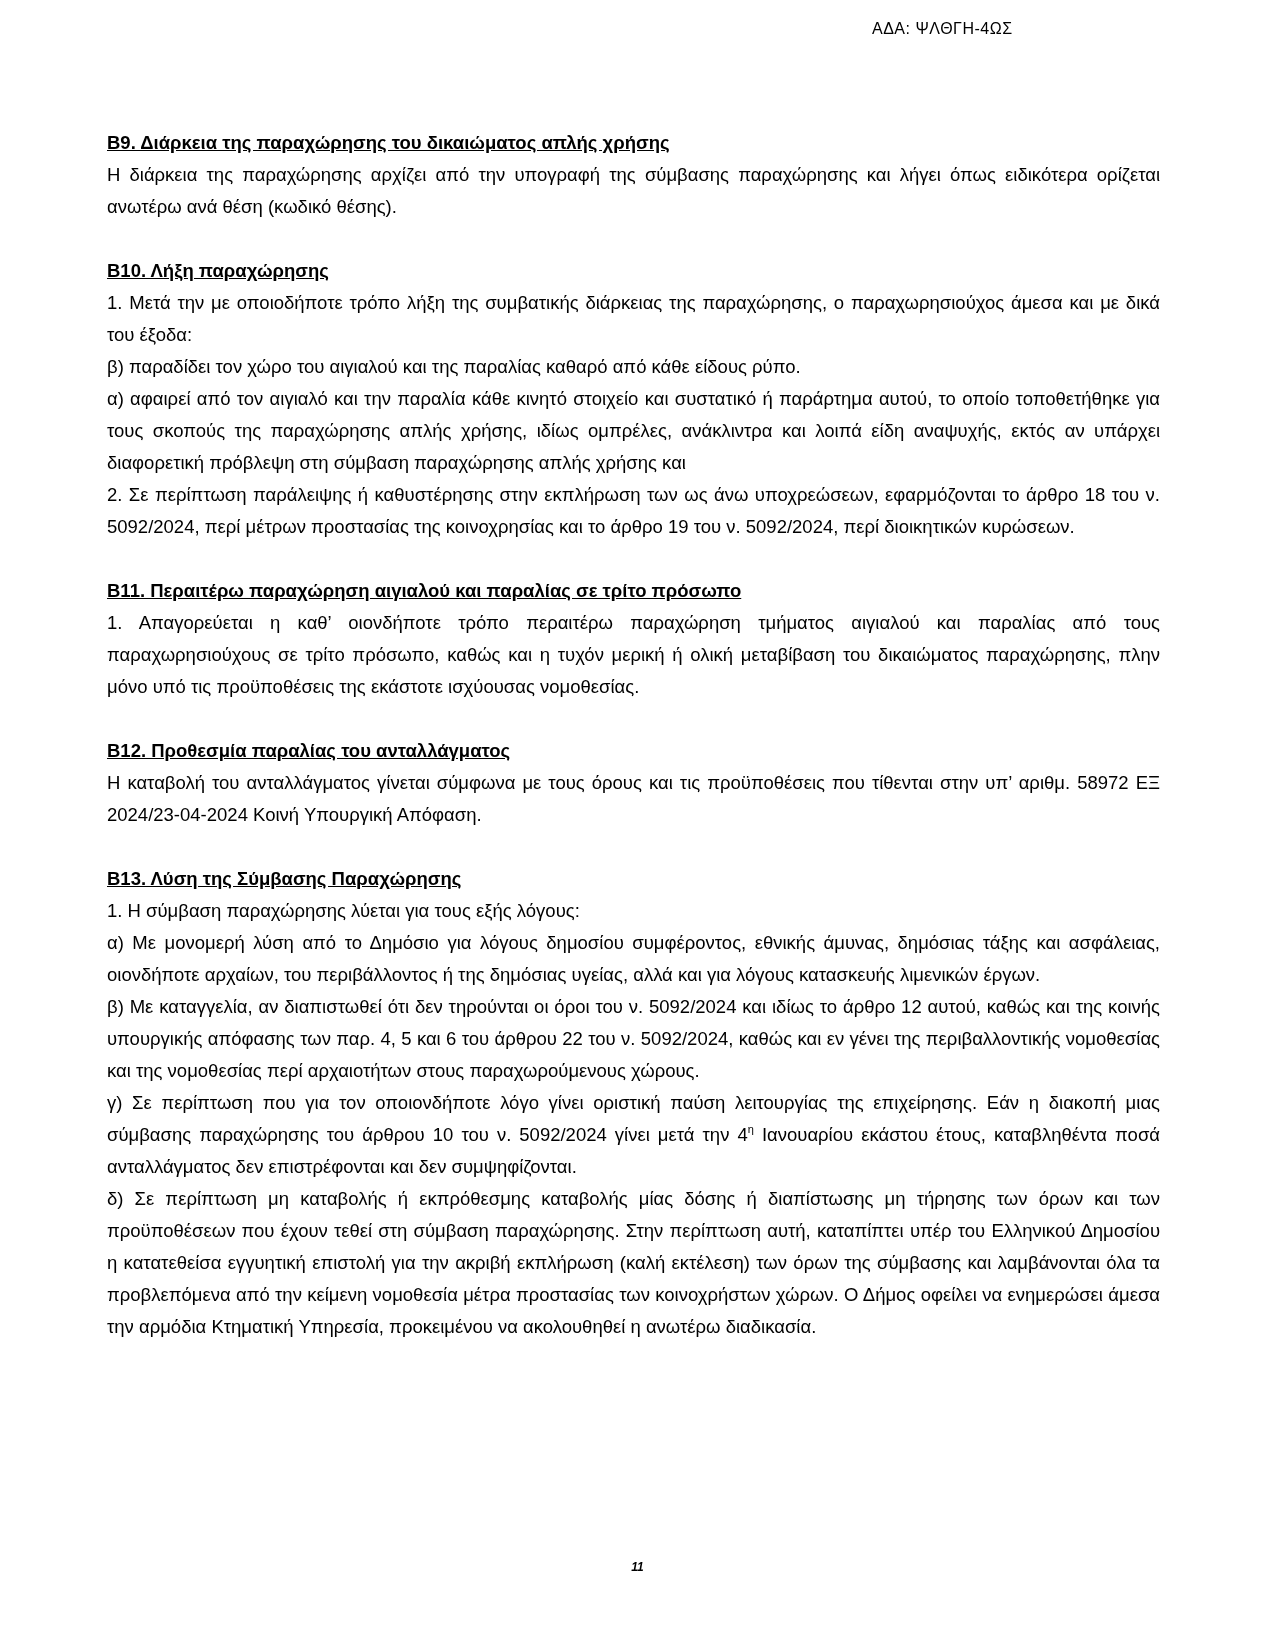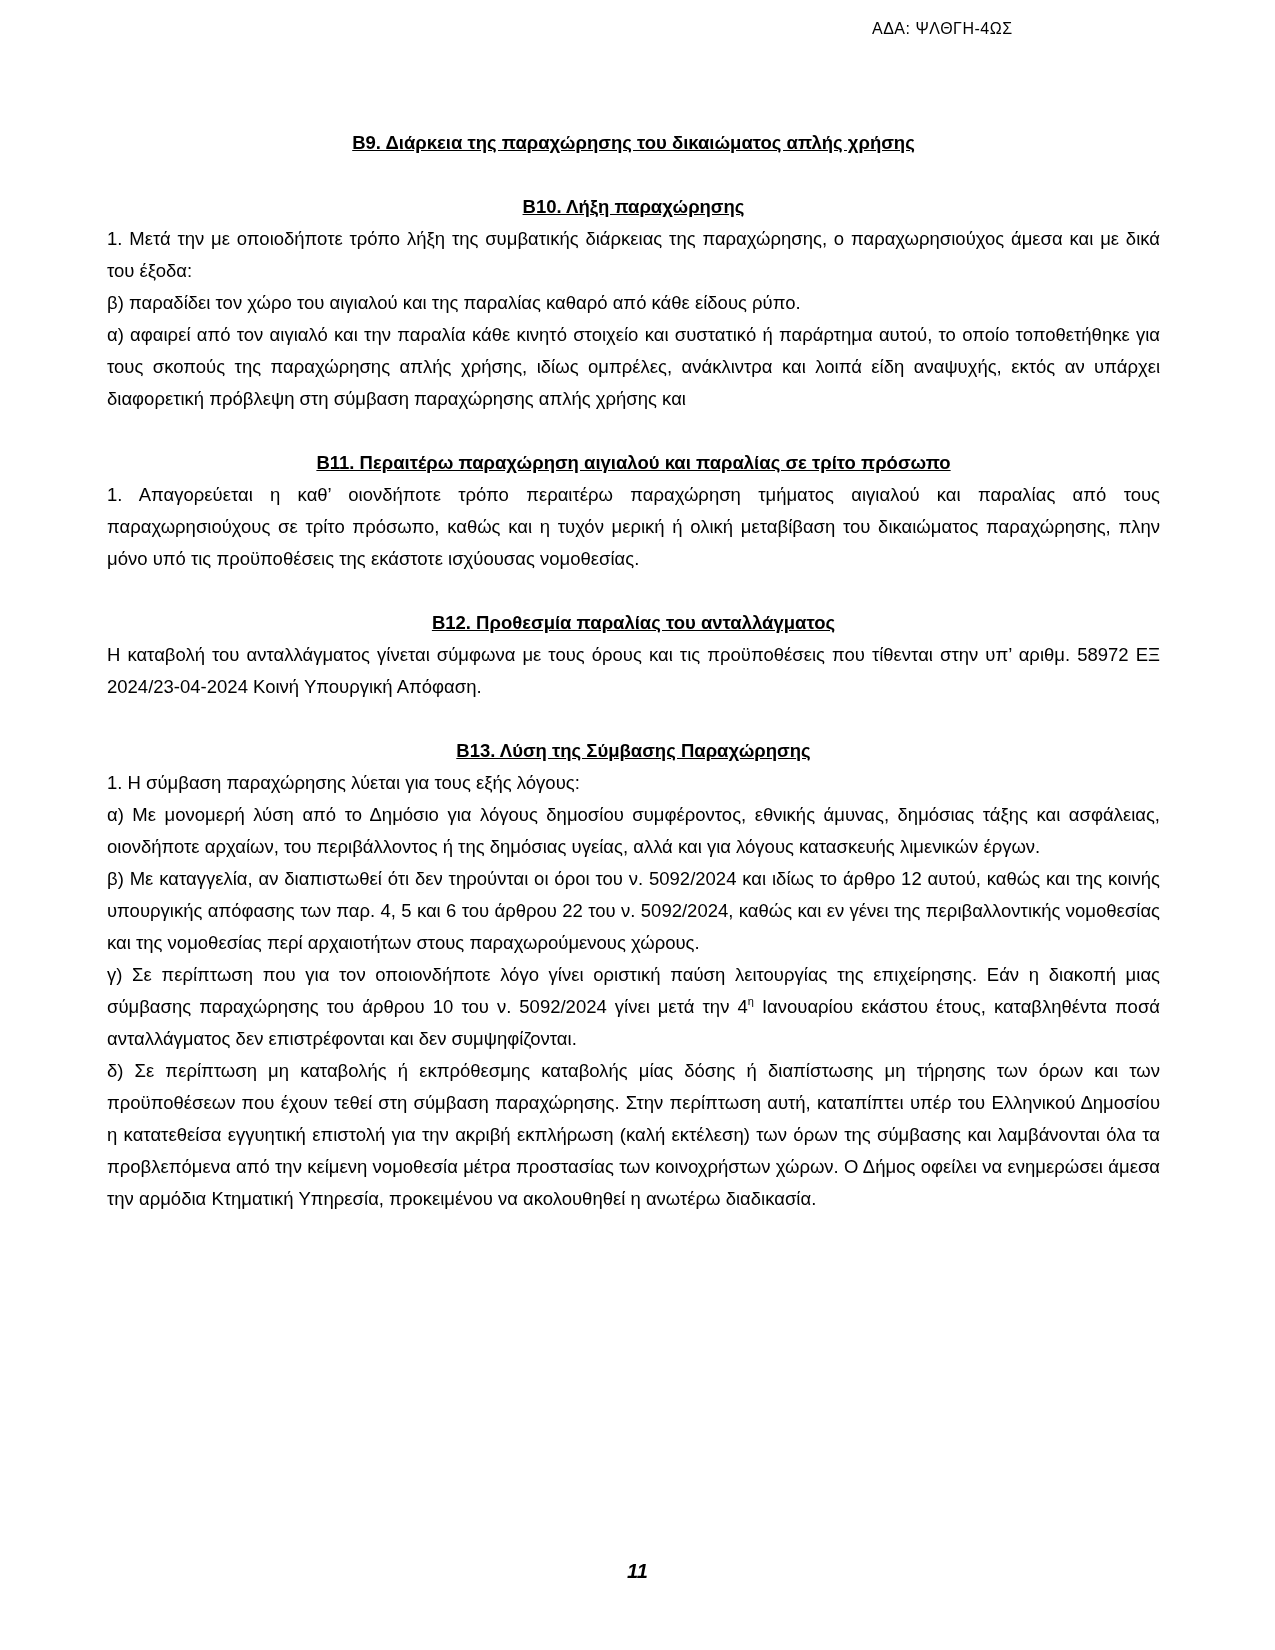--- a/index.html
+++ b/index.html
@@ -2,42 +2,44 @@
 <html><head>
 <meta charset="utf-8">
 <style>
   html, body { margin: 0; padding: 0; background: #ffffff; }
   body { width: 1275px; height: 1650px; position: relative; overflow: hidden;
          font-family: "Liberation Sans", sans-serif; color: #000; }
   .ada { position: absolute; top: 20px; left: 872px; font-size: 16px; letter-spacing: 0.5px; }
   .content { position: absolute; top: 127px; left: 107px; width: 1053px;
              font-family: "Liberation Sans", sans-serif; font-size: 18.5px; line-height: 32px; }
   .section { margin: 0 0 32px 0; }
-  .heading { font-weight: bold; text-decoration: underline; margin: 0; text-align: center; }
+  .heading { font-weight: bold; text-decoration: underline; margin: 0; }
   .para { margin: 0; text-align: justify; }
   sup { font-size: 11px; vertical-align: 8px; line-height: 0; }
   .page-num { position: absolute; top: 1560px; left: 0; width: 1275px; text-align: center;
-              font-weight: bold; font-style: italic; font-size: 20px; }
+              font-weight: bold; font-style: italic; font-size: 12px; }
 </style>
 </head>
 <body>
 
 <div class="ada">ΑΔΑ: ΨΛΘΓΗ-4ΩΣ</div>
 
 <div class="content">
 
   <div class="section">
     <p class="heading">Β9. Διάρκεια της παραχώρησης του δικαιώματος απλής χρήσης</p>
+    <p class="para">Η διάρκεια της παραχώρησης αρχίζει από την υπογραφή της σύμβασης παραχώρησης και λήγει όπως ειδικότερα ορίζεται ανωτέρω ανά θέση (κωδικό θέσης).</p>
   </div>
 
   <div class="section">
     <p class="heading">Β10. Λήξη παραχώρησης</p>
     <p class="para">1. Μετά την με οποιοδήποτε τρόπο λήξη της συμβατικής διάρκειας της παραχώρησης, ο παραχωρησιούχος άμεσα και με δικά του έξοδα:</p>
     <p class="para">β) παραδίδει τον χώρο του αιγιαλού και της παραλίας καθαρό από κάθε είδους ρύπο.</p>
     <p class="para">α) αφαιρεί από τον αιγιαλό και την παραλία κάθε κινητό στοιχείο και συστατικό ή παράρτημα αυτού, το οποίο τοποθετήθηκε για τους σκοπούς της παραχώρησης απλής χρήσης, ιδίως ομπρέλες, ανάκλιντρα και λοιπά είδη αναψυχής, εκτός αν υπάρχει διαφορετική πρόβλεψη στη σύμβαση παραχώρησης απλής χρήσης και</p>
+    <p class="para">2. Σε περίπτωση παράλειψης ή καθυστέρησης στην εκπλήρωση των ως άνω υποχρεώσεων, εφαρμόζονται το άρθρο 18 του ν. 5092/2024, περί μέτρων προστασίας της κοινοχρησίας και το άρθρο 19 του ν. 5092/2024, περί διοικητικών κυρώσεων.</p>
   </div>
 
   <div class="section">
     <p class="heading">Β11. Περαιτέρω παραχώρηση αιγιαλού και παραλίας σε τρίτο πρόσωπο</p>
     <p class="para">1. Απαγορεύεται η καθ’ οιονδήποτε τρόπο περαιτέρω παραχώρηση τμήματος αιγιαλού και παραλίας από τους παραχωρησιούχους σε τρίτο πρόσωπο, καθώς και η τυχόν μερική ή ολική μεταβίβαση του δικαιώματος παραχώρησης, πλην  μόνο υπό τις προϋποθέσεις της εκάστοτε ισχύουσας νομοθεσίας.</p>
   </div>
 
   <div class="section">
     <p class="heading">Β12. Προθεσμία παραλίας του  ανταλλάγματος</p>
     <p class="para">Η καταβολή του ανταλλάγματος γίνεται σύμφωνα με τους όρους και τις προϋποθέσεις που τίθενται στην υπ’ αριθμ. 58972 ΕΞ 2024/23-04-2024 Κοινή Υπουργική Απόφαση.</p>

